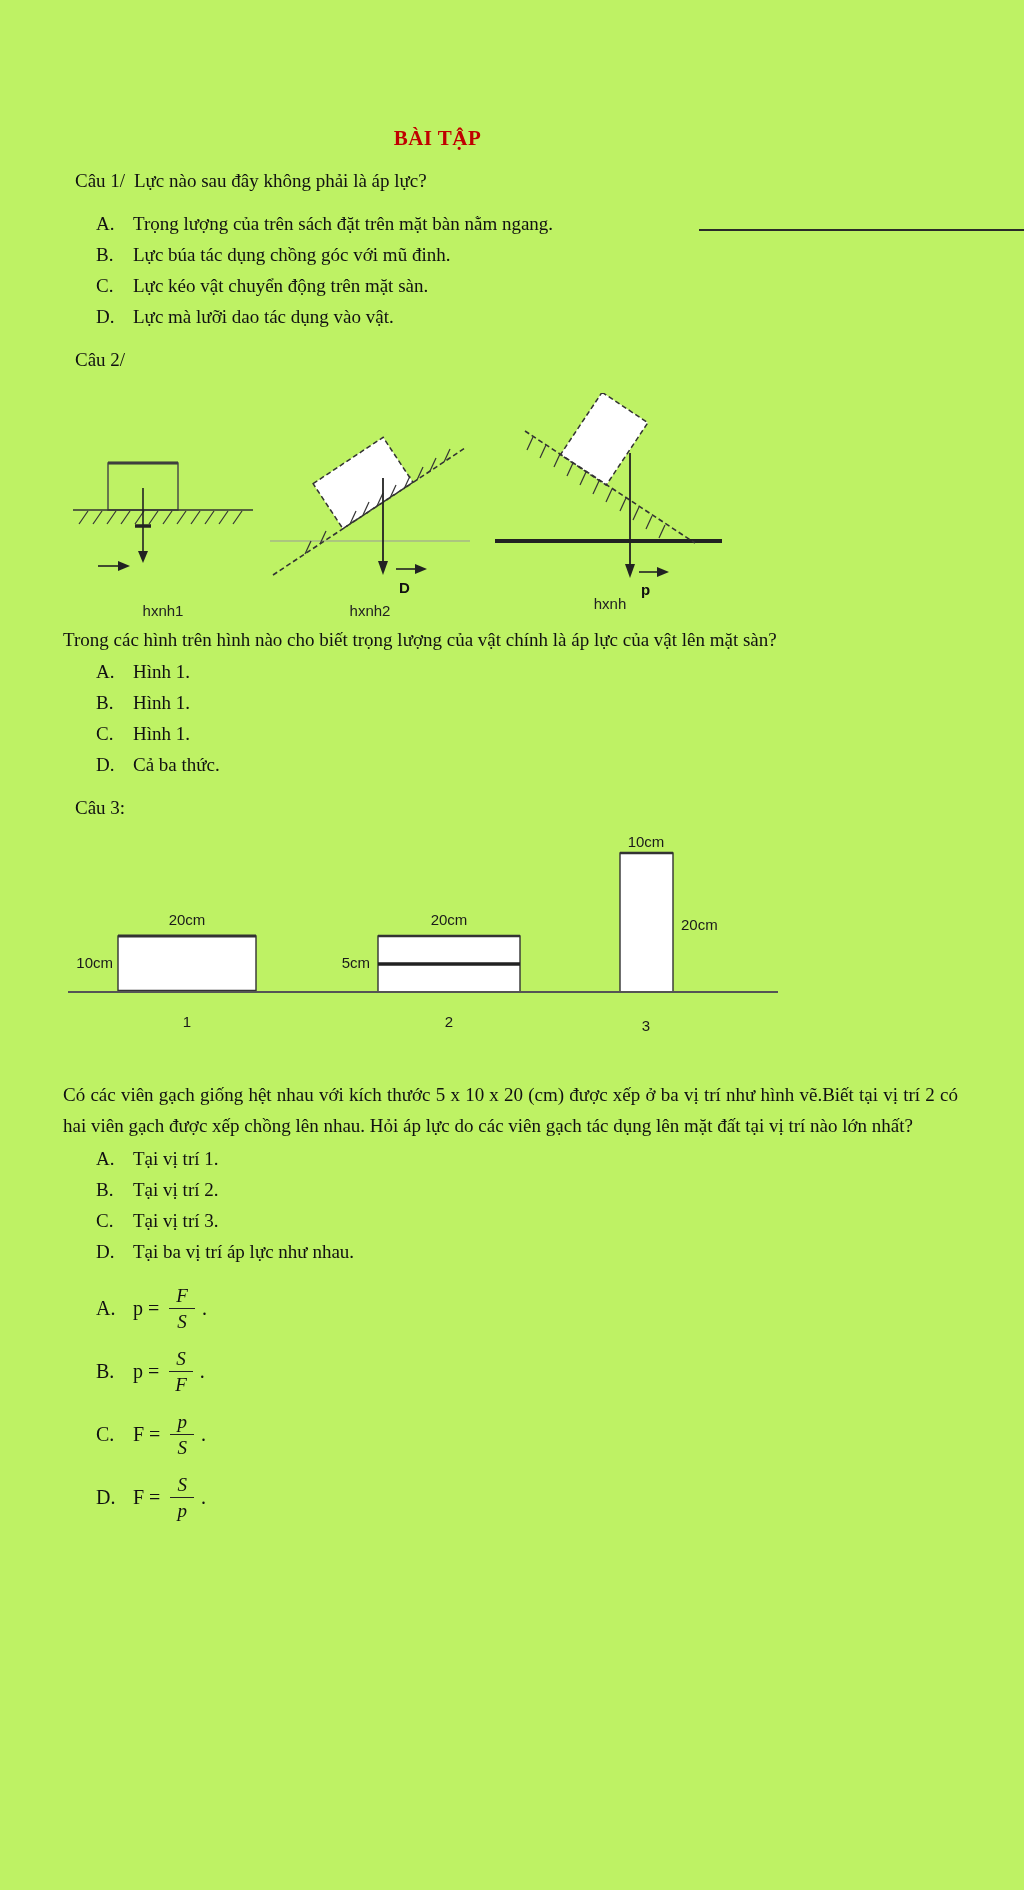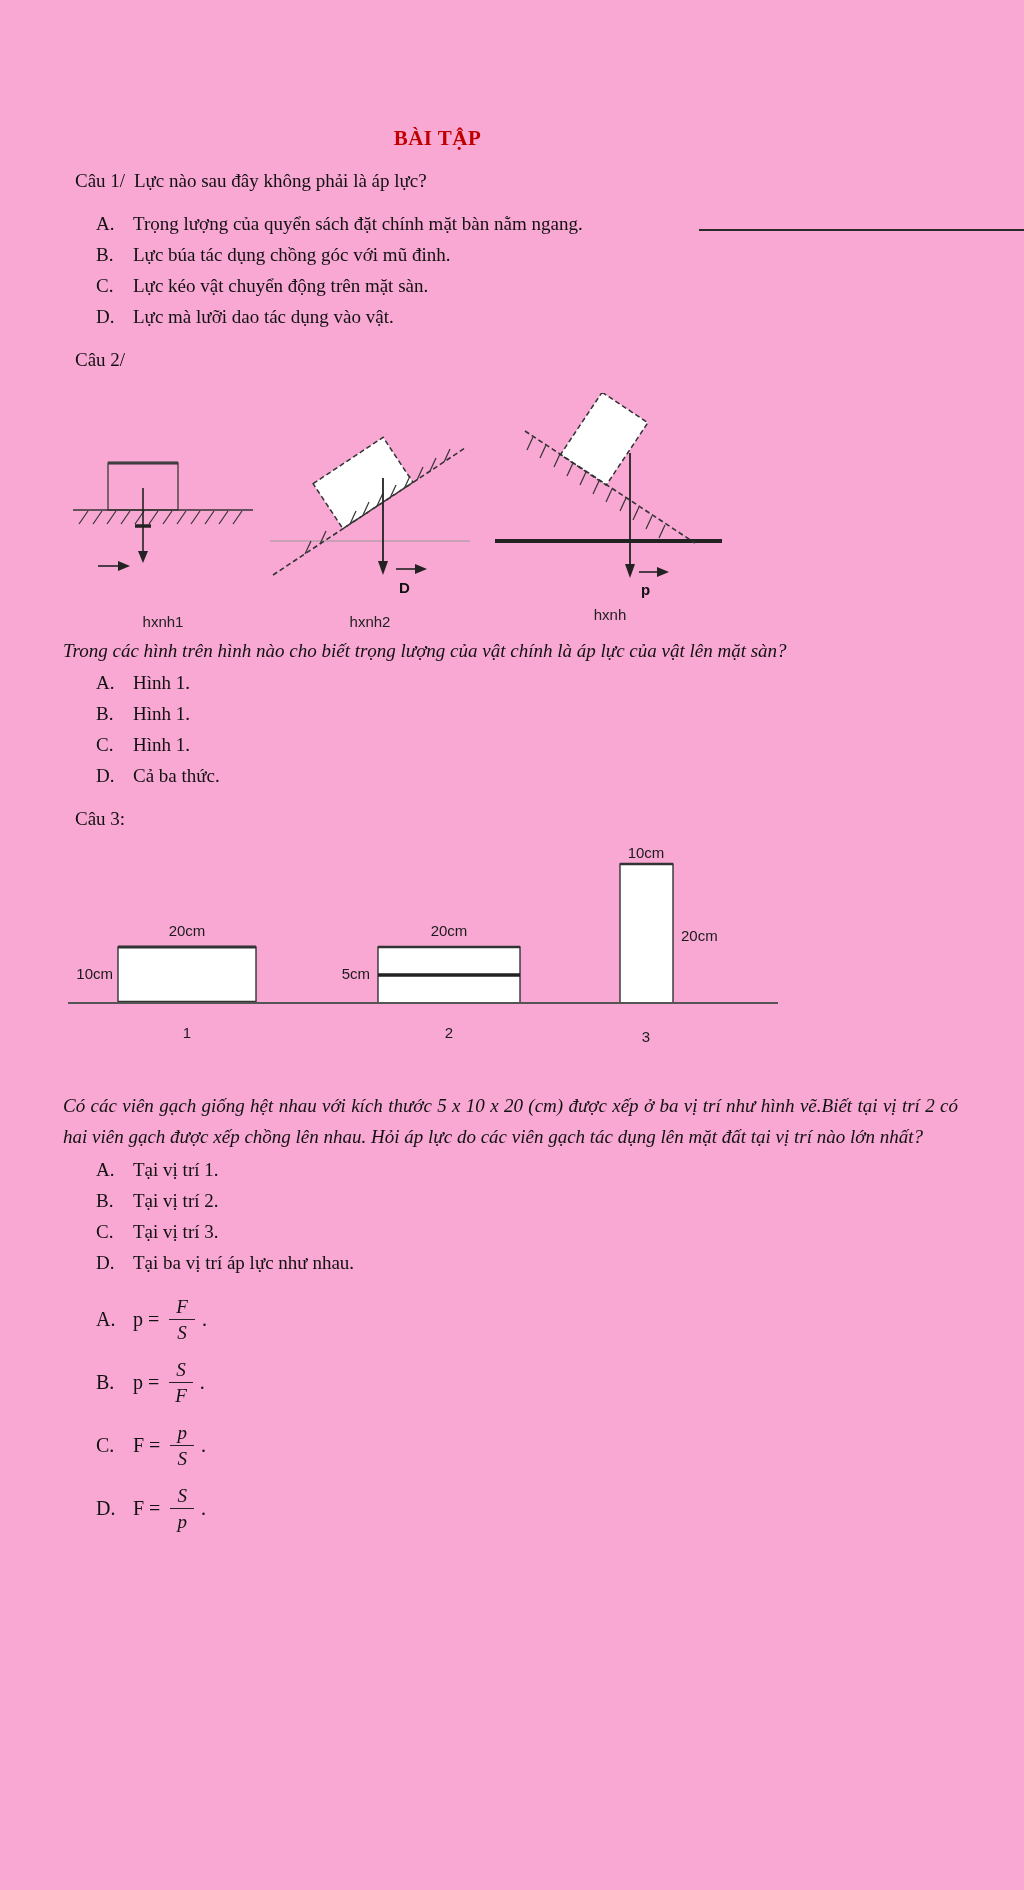--- a/index.html
+++ b/index.html
@@ -1,47 +1,47 @@
 <!DOCTYPE html>
 <html><head>
 <meta charset="utf-8">
 <style>
   html,body{margin:0;padding:0;background:#ffffff;}
   .page{
     position:relative;
     width:1024px;height:1890px;
-    background:#f9a8d4;
+    background:#bef264;
     font-family:"Liberation Serif", serif;
     color:#111;
     overflow:hidden;
   }
   .content{padding:126px 64px 0 63px;}
   .title{
     margin:0 0 14px 0;
     font-size:21px;font-weight:bold;letter-spacing:.5px;
     text-align:center;
     position:relative;left:-74px;
   }
   .qhead{margin:12px;font-size:19px;line-height:31px;}
   .qlabel{margin-right:4px;}
   .options{margin:0 0 0 33px;}
   .option{display:flex;font-size:19px;line-height:31px;}
   .opt-key{width:37px;flex:0 0 37px;}
   .opt-text{flex:1;}
-  .justify{text-align:justify;font-style:italic;}
+  .justify{text-align:justify;}
   .qtext{margin:2px 0 0 0;font-size:19px;line-height:33px;}
   .qtext3{margin:40px 2px 2px 0;font-size:19px;line-height:31px;}
 
   
   .figures-row{display:flex;align-items:flex-start;margin:18px 0 4px 0;}
   .figcol{display:flex;flex-direction:column;align-items:center;}
   .figcol svg{display:block;}
   .figcap{
     font-family:"Liberation Sans", sans-serif;
-    font-size:15px;color:#222;margin-top:15px;
+    font-size:15px;color:#222;margin-top:4px;
   }
   .cap-raised{position:relative;top:-7px;}
   .fig-gap1{margin-left:2px;}
   .fig-gap2{margin-left:15px;}
 
   .brickfig{margin:10px 0 0 0;}
   .svg-label{font-family:"Liberation Sans", sans-serif;font-size:15px;fill:#1a1a1a;}
   .svg-plabel{font-family:"Liberation Sans", sans-serif;font-size:15px;font-weight:bold;fill:#111;}
 
   
@@ -66,21 +66,21 @@
   <div class="stray-line"></div>
   <div class="content">
 
     <h1 class="title" style="color:#c00000">BÀI TẬP</h1>
 
     <section>
       <p class="qhead"><span class="qlabel">Câu 1/</span> <span>Lực nào sau đây không phải là áp lực?</span></p>
       <div class="options">
         <div class="option">
             <span class="opt-key">A.</span>
-            <span class="opt-text">Trọng lượng của quyển sách đặt chính mặt bàn nằm ngang.</span>
+            <span class="opt-text">Trọng lượng của trên sách đặt trên mặt bàn nằm ngang.</span>
           </div>
         <div class="option">
             <span class="opt-key">B.</span>
             <span class="opt-text">Lực búa tác dụng chồng góc với mũ đinh.</span>
           </div>
         <div class="option">
             <span class="opt-key">C.</span>
             <span class="opt-text">Lực kéo vật chuyển động trên mặt sàn.</span>
           </div>
         <div class="option">

